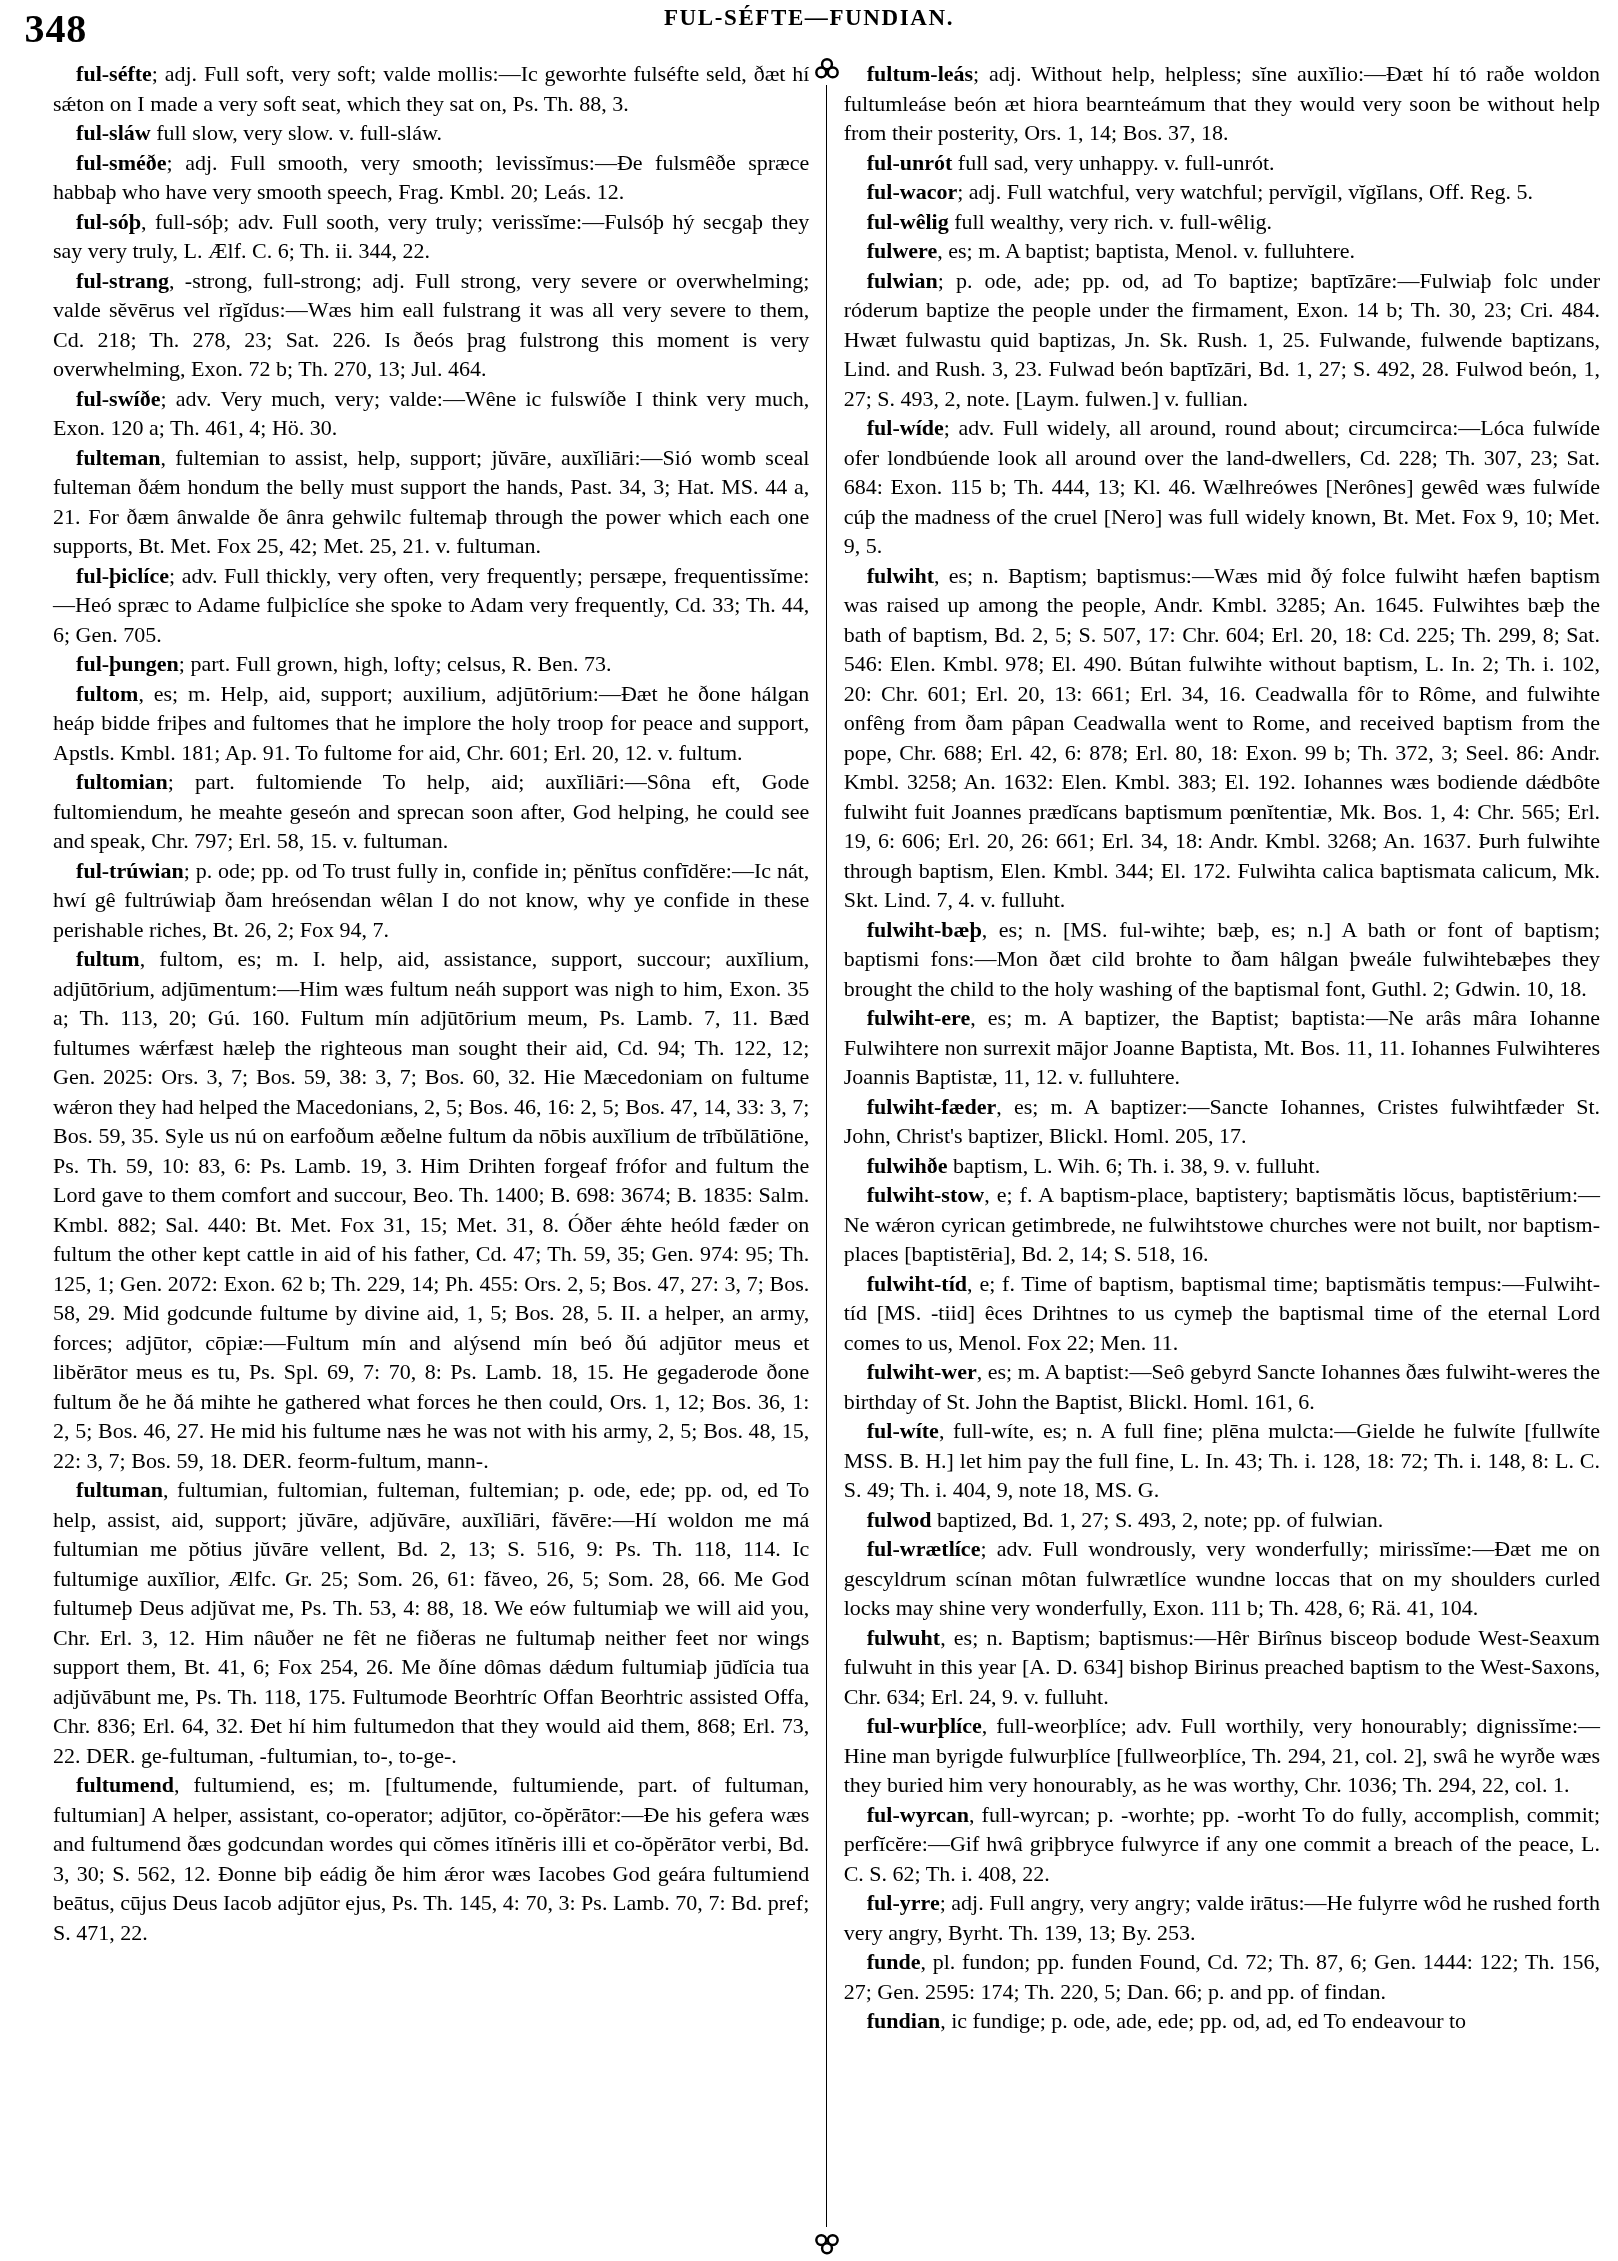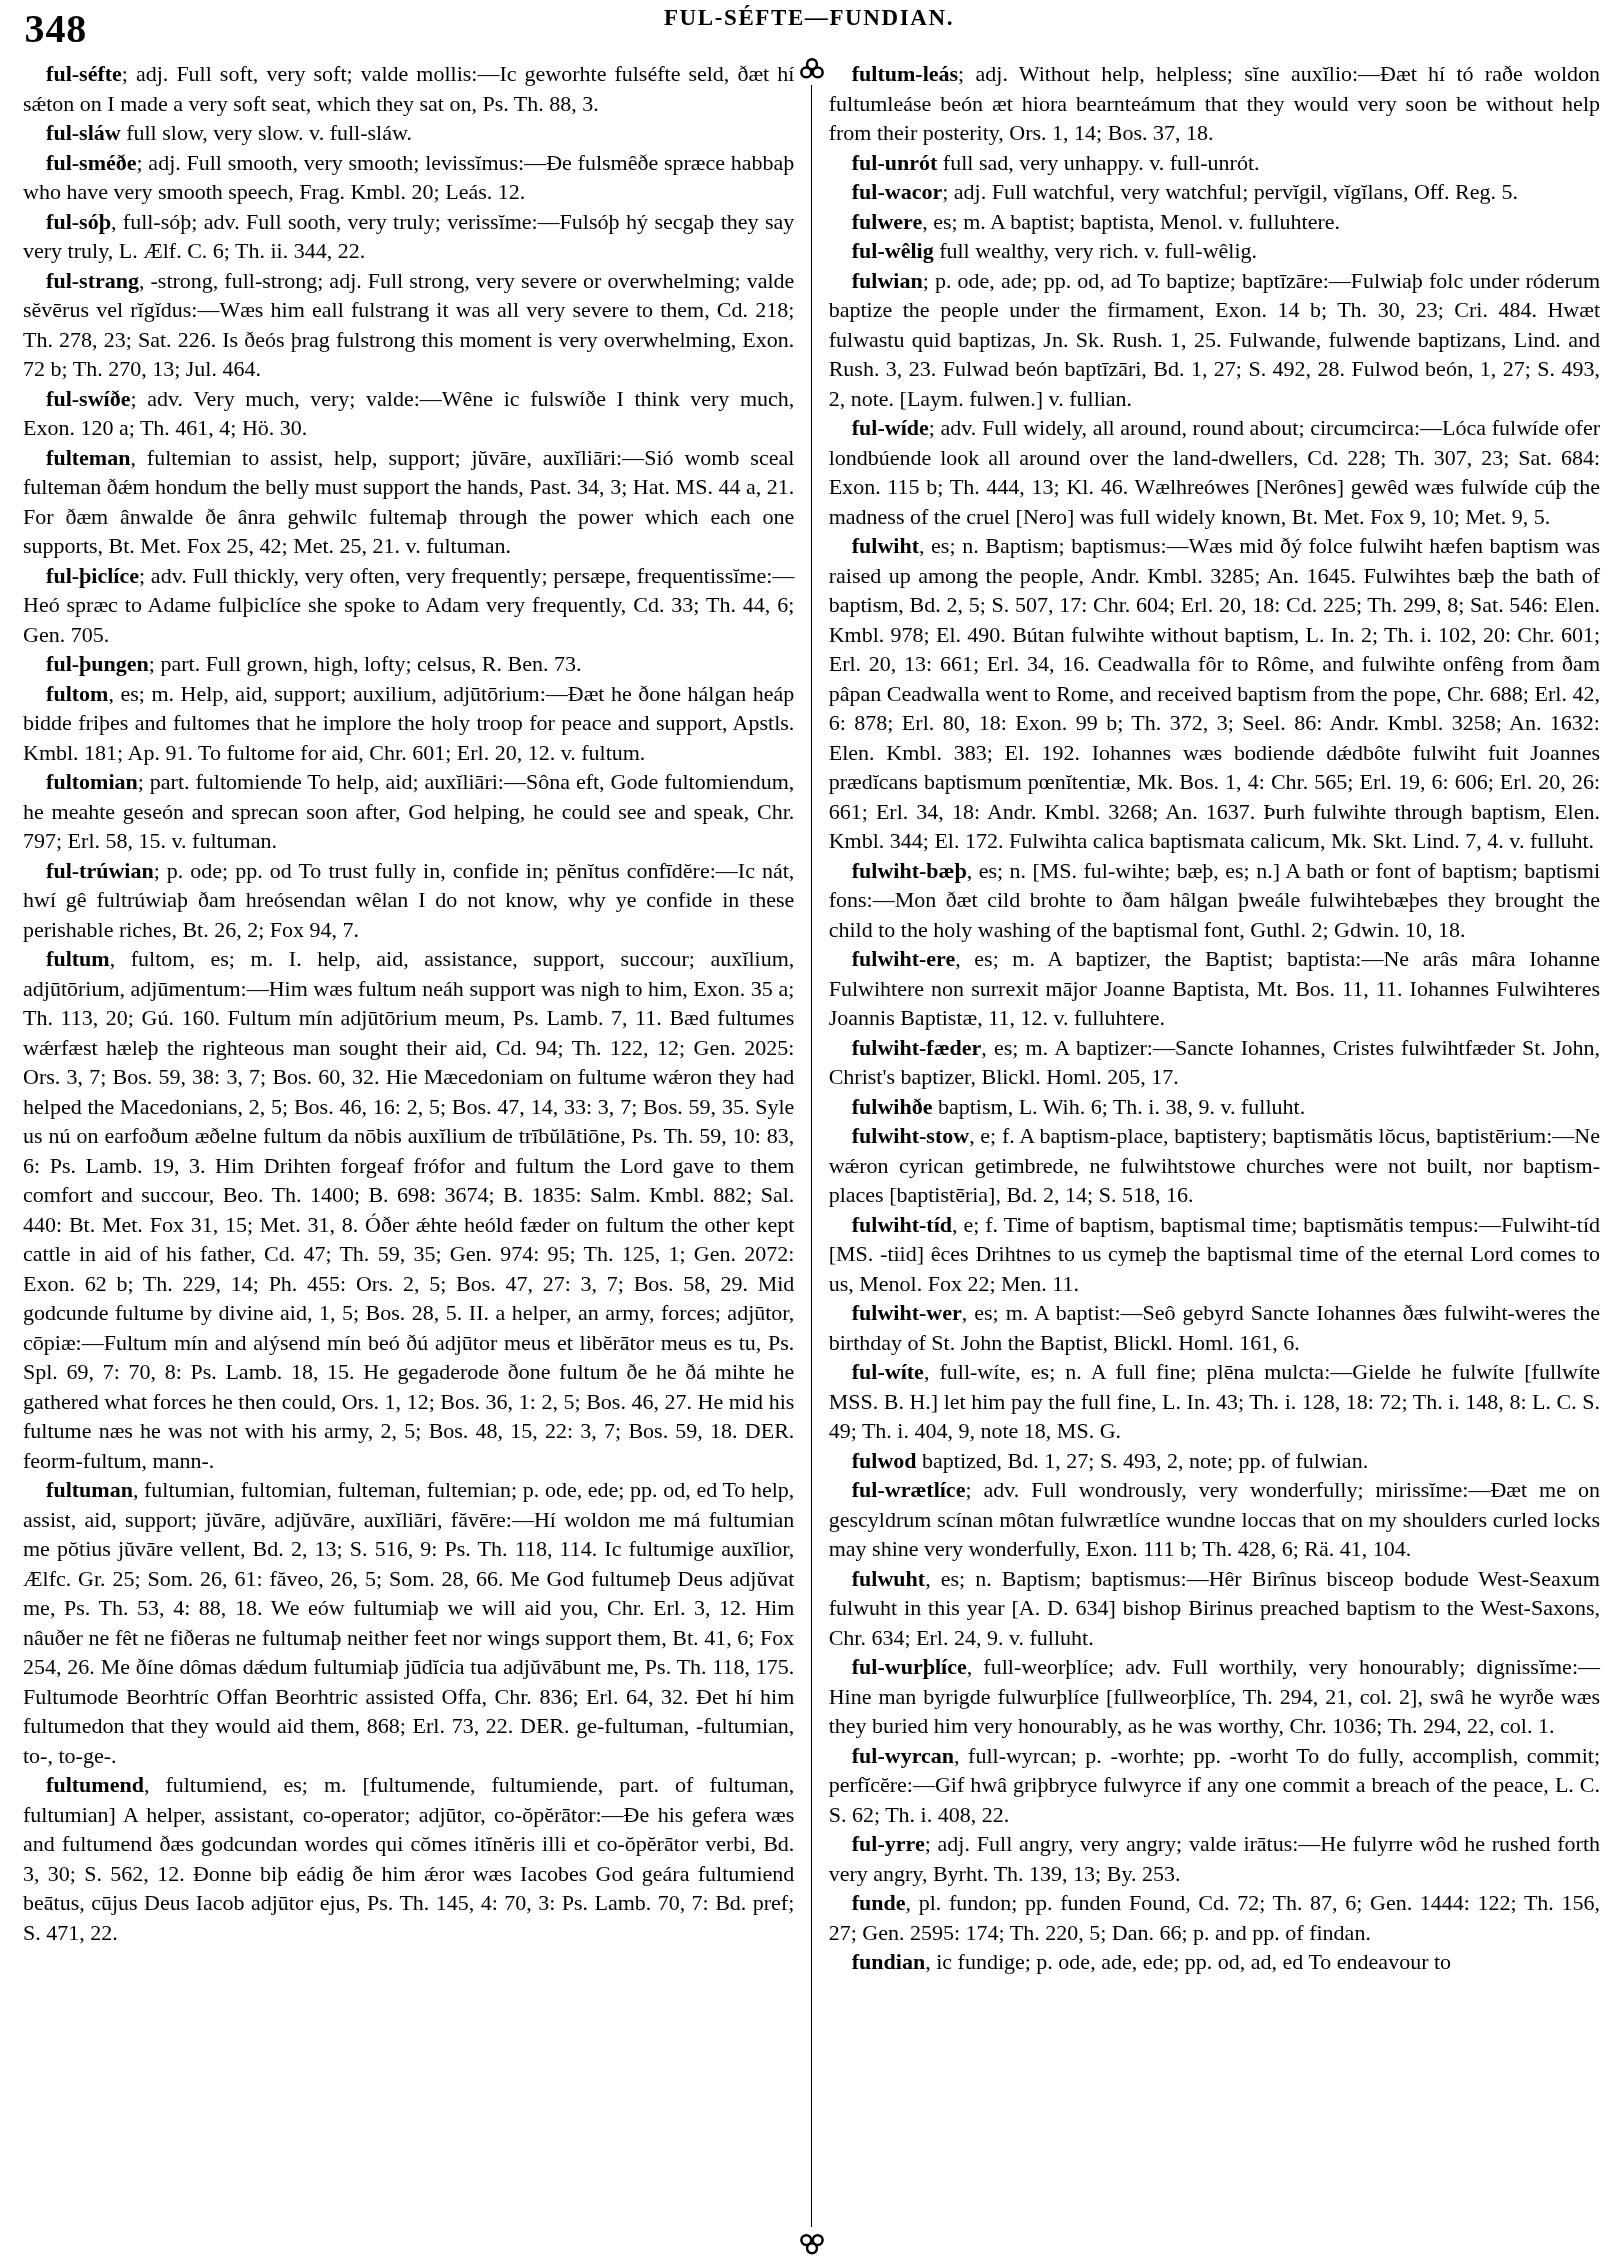--- a/index.html
+++ b/index.html
@@ -20,21 +20,21 @@
   }
   .columns{
     position:absolute;top:59px;left:23px;right:18px;bottom:13px;
     display:flex;
   }
   .col{
     flex:1 1 0;
     font-size:22px;line-height:29.5px;
     text-align:justify;
   }
-  .col-left{padding-right:16.4px;}
+  .col-left{padding-right:16.4px;margin-left:30px;}
   .col-right{padding-left:16.4px;}
   .divider{
     flex:0 0 1.6px;background:#000;position:relative;margin-top:8.2px;
   }
   .ornament{
     position:absolute;left:50%;transform:translateX(-50%);
     width:29.5px;height:29.5px;background:#fff;
   }
   .ornament.top{top:-11.5px;}
   .ornament.bottom{bottom:-8.2px;}
@@ -105,23 +105,23 @@
 
   <div class="col col-right">
 
       <p class="entry"><span class="hw">fultum-leás</span><span>; adj. Without help, helpless; sĭne auxĭlio:—Ðæt hí tó raðe woldon fultumleáse beón æt hiora bearnteámum that they would very soon be without help from their posterity, Ors. 1, 14; Bos. 37, 18.</span></p>
 
       <p class="entry"><span class="hw">ful-unrót</span><span> full sad, very unhappy. v. full-unrót.</span></p>
 
       <p class="entry"><span class="hw">ful-wacor</span><span>; adj. Full watchful, very watchful; pervĭgil, vĭgĭlans, Off. Reg. 5.</span></p>
 
 
+      <p class="entry"><span class="hw">ful-wêlig</span><span> full wealthy, very rich. v. full-wêlig.</span></p>
+
       <p class="entry"><span class="hw">fulwere</span><span>, es; m. A baptist; baptista, Menol. v. fulluhtere.</span></p>
-
-      <p class="entry"><span class="hw">ful-wêlig</span><span> full wealthy, very rich. v. full-wêlig.</span></p>
 
       <p class="entry"><span class="hw">fulwian</span><span>; p. ode, ade; pp. od, ad To baptize; baptīzāre:—Fulwiaþ folc under róderum baptize the people under the firmament, Exon. 14 b; Th. 30, 23; Cri. 484. Hwæt fulwastu quid baptizas, Jn. Sk. Rush. 1, 25. Fulwande, fulwende baptizans, Lind. and Rush. 3, 23. Fulwad beón baptīzāri, Bd. 1, 27; S. 492, 28. Fulwod beón, 1, 27; S. 493, 2, note. [Laym. fulwen.] v. fullian.</span></p>
 
       <p class="entry"><span class="hw">ful-wíde</span><span>; adv. Full widely, all around, round about; circumcirca:—Lóca fulwíde ofer londbúende look all around over the land-dwellers, Cd. 228; Th. 307, 23; Sat. 684: Exon. 115 b; Th. 444, 13; Kl. 46. Wælhreówes [Nerônes] gewêd wæs fulwíde cúþ the madness of the cruel [Nero] was full widely known, Bt. Met. Fox 9, 10; Met. 9, 5.</span></p>
 
       <p class="entry"><span class="hw">fulwiht</span><span>, es; n. Baptism; baptismus:—Wæs mid ðý folce fulwiht hæfen baptism was raised up among the people, Andr. Kmbl. 3285; An. 1645. Fulwihtes bæþ the bath of baptism, Bd. 2, 5; S. 507, 17: Chr. 604; Erl. 20, 18: Cd. 225; Th. 299, 8; Sat. 546: Elen. Kmbl. 978; El. 490. Bútan fulwihte without baptism, L. In. 2; Th. i. 102, 20: Chr. 601; Erl. 20, 13: 661; Erl. 34, 16. Ceadwalla fôr to Rôme, and fulwihte onfêng from ðam pâpan Ceadwalla went to Rome, and received baptism from the pope, Chr. 688; Erl. 42, 6: 878; Erl. 80, 18: Exon. 99 b; Th. 372, 3; Seel. 86: Andr. Kmbl. 3258; An. 1632: Elen. Kmbl. 383; El. 192. Iohannes wæs bodiende dǽdbôte fulwiht fuit Joannes prædĭcans baptismum pœnĭtentiæ, Mk. Bos. 1, 4: Chr. 565; Erl. 19, 6: 606; Erl. 20, 26: 661; Erl. 34, 18: Andr. Kmbl. 3268; An. 1637. Þurh fulwihte through baptism, Elen. Kmbl. 344; El. 172. Fulwihta calica baptismata calicum, Mk. Skt. Lind. 7, 4. v. fulluht.</span></p>
 
       <p class="entry"><span class="hw">fulwiht-bæþ</span><span>, es; n. [MS. ful-wihte; bæþ, es; n.] A bath or font of baptism; baptismi fons:—Mon ðæt cild brohte to ðam hâlgan þweále fulwihtebæþes they brought the child to the holy washing of the baptismal font, Guthl. 2; Gdwin. 10, 18.</span></p>
 
       <p class="entry"><span class="hw">fulwiht-ere</span><span>, es; m. A baptizer, the Baptist; baptista:—Ne arâs mâra Iohanne Fulwihtere non surrexit mājor Joanne Baptista, Mt. Bos. 11, 11. Iohannes Fulwihteres Joannis Baptistæ, 11, 12. v. fulluhtere.</span></p>

